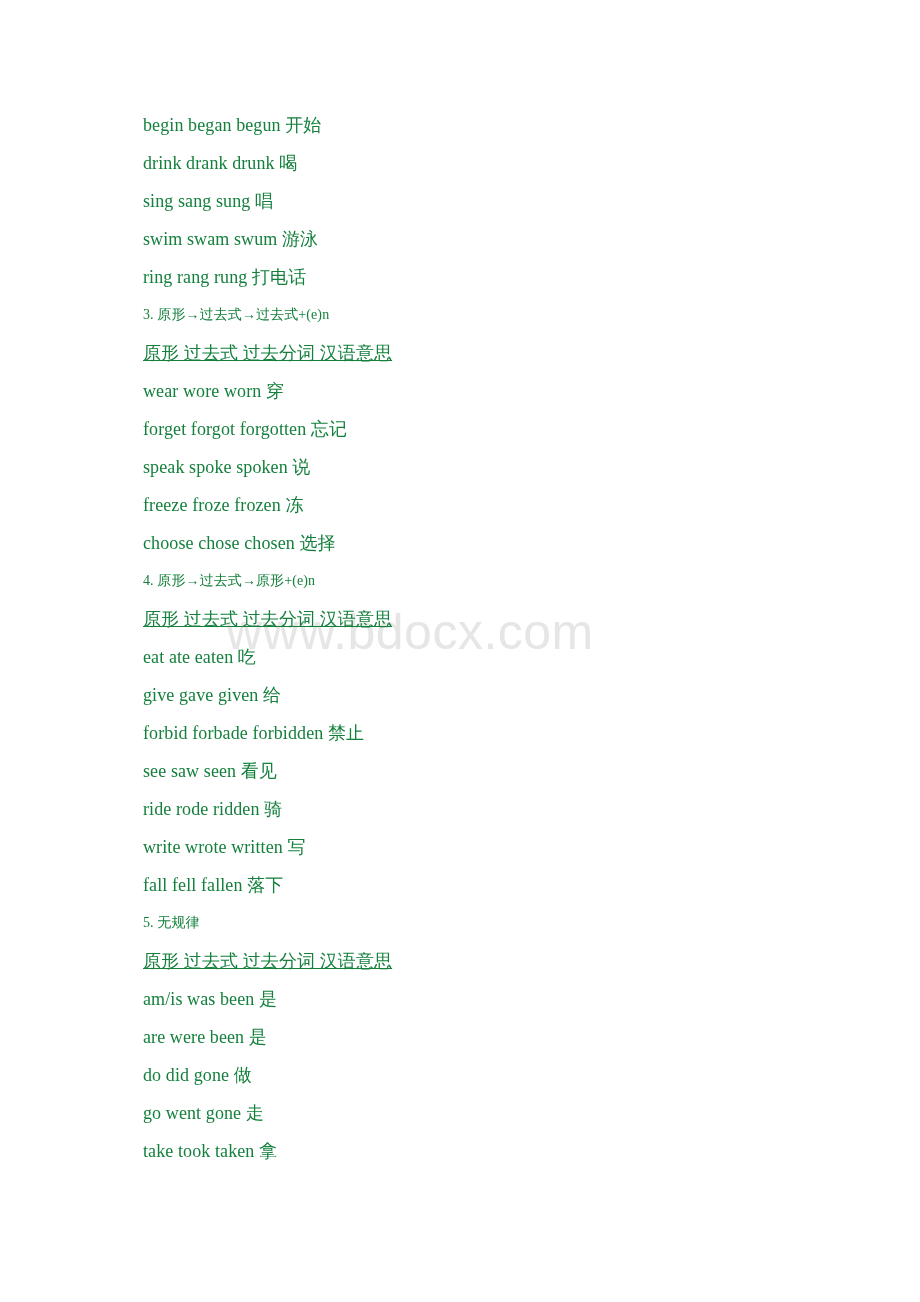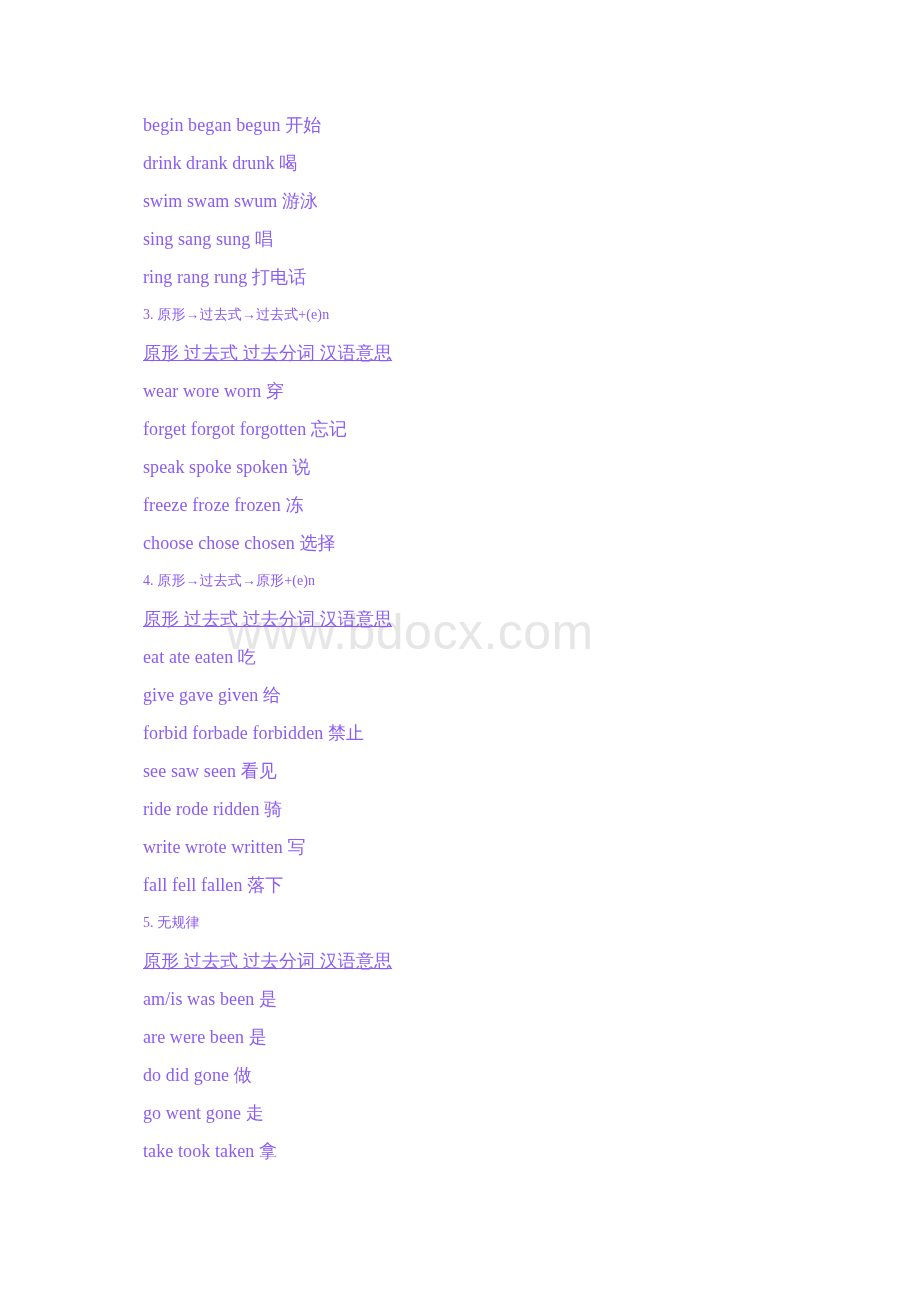--- a/index.html
+++ b/index.html
@@ -70,25 +70,25 @@
     text-decoration: underline;
   }
 </style>
 </head>
 <body>
 
 <div id="page" style="background: rgb(255, 255, 255);">
 
   <div id="watermark" style="color: rgb(230, 230, 230);">www.bdocx.com</div>
 
-  <div id="content" style="color: #8b5cf6;">
+  <div id="content" style="color: #15803d;">
       <div class="line entry">begin began begun 开始</div>
       <div class="line entry">drink drank drunk 喝</div>
+      <div class="line entry">sing sang sung 唱</div>
       <div class="line entry">swim swam swum 游泳</div>
-      <div class="line entry">sing sang sung 唱</div>
       <div class="line entry">ring rang rung 打电话</div>
       <div class="line heading">3. 原形→过去式→过去式+(e)n</div>
       <div class="line columns">原形 过去式 过去分词 汉语意思</div>
       <div class="line entry">wear wore worn 穿</div>
       <div class="line entry">forget forgot forgotten 忘记</div>
       <div class="line entry">speak spoke spoken 说</div>
       <div class="line entry">freeze froze frozen 冻</div>
       <div class="line entry">choose chose chosen 选择</div>
       <div class="line heading">4. 原形→过去式→原形+(e)n</div>
       <div class="line columns">原形 过去式 过去分词 汉语意思</div>

